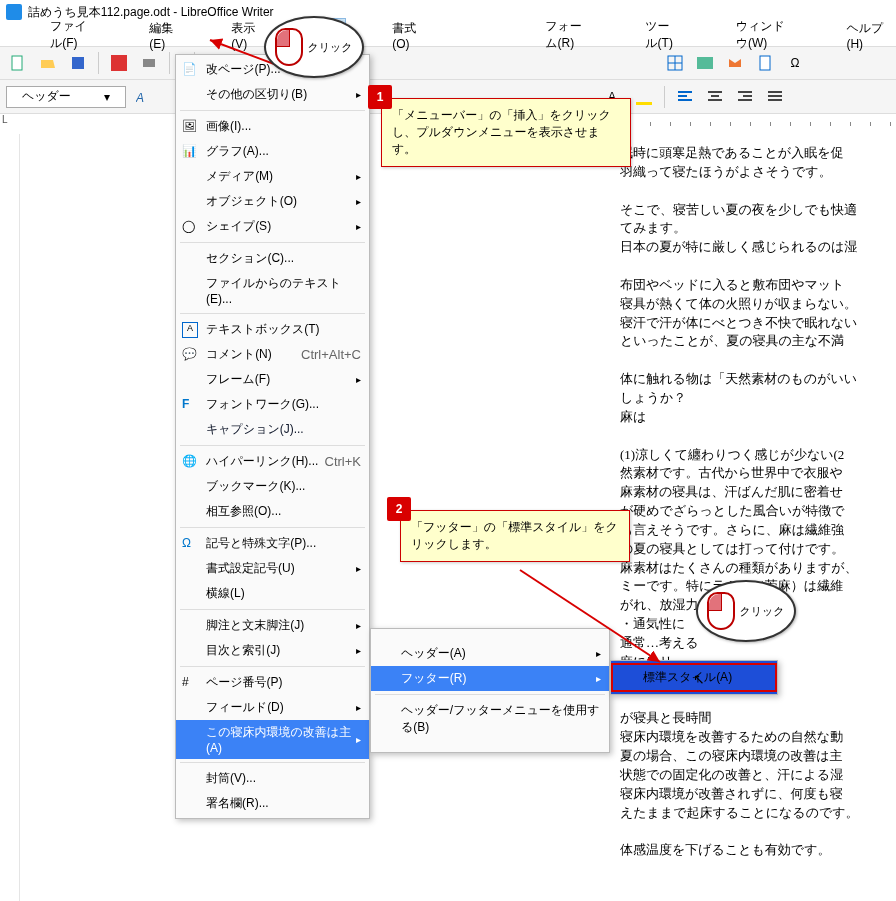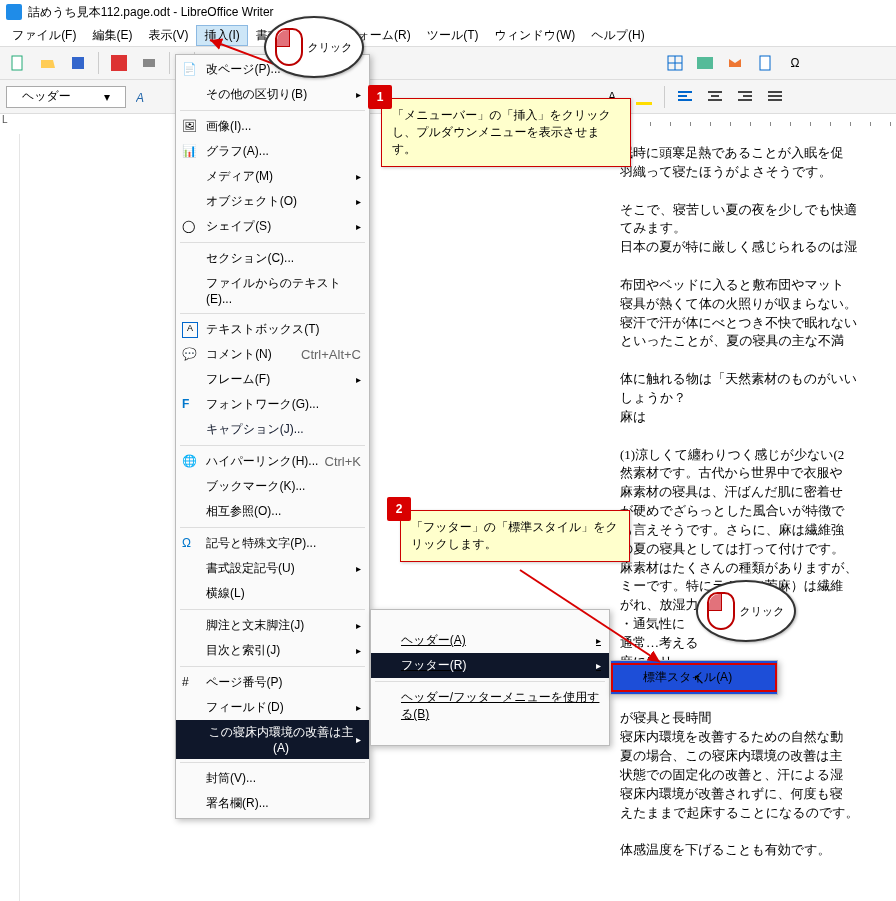--- a/index.html
+++ b/index.html
@@ -1,36 +1,36 @@
 <!DOCTYPE html>
 <html><head>
 <meta charset="utf-8">
 <style>
 * { margin: 0; padding: 0; box-sizing: border-box; font-family: "Meiryo UI", sans-serif; font-size: 12px; }
 body { background: #fff; width: 896px; height: 901px; overflow: hidden; position: relative; }
 .title-bar { height: 24px; background: #fff; display: flex; align-items: center; padding: 0 6px; gap: 6px; }
 .title-bar .icon { width: 16px; height: 16px; background: #1f8ce8; border-radius: 2px; display:inline-block; }
 .menu-bar { height: 22px; background: #fff; display: flex; align-items: center; padding: 0 4px; position: relative; }
-.menu-item { padding: 2px 8px; cursor: default; }
+.menu-item { padding: 2px 8px; cursor: default; margin-left: 38px; }
 .menu-item.active { background: #cde6f7; border: 1px solid #8cb9e2; padding: 1px 7px; }
 .toolbar { height: 34px; background: #f5f5f5; border-top: 1px solid #ddd; border-bottom: 1px solid #ddd; display: flex; align-items: center; padding: 0 6px; gap: 6px; }
 .tb-btn { width: 24px; height: 24px; display: inline-flex; align-items: center; justify-content: center; }
 .tb-sep { width: 1px; height: 22px; background: #ccc; margin: 0 2px; }
 .formatting-bar { height: 34px; background: #f5f5f5; border-bottom: 1px solid #ddd; display: flex; align-items: center; padding: 0 6px; gap: 6px; }
 .combo { height: 22px; border: 1px solid #aaa; background: #fff; padding: 0 15px; display: inline-flex; align-items: center; }
 .combo.style { width: 120px; }
 .dropdown-menu { position: absolute; top: 54px; left: 175px; width: 195px; background: #fafafa; border: 1px solid #bbb; box-shadow: 2px 2px 6px rgba(0,0,0,.25); z-index: 100; padding: 2px 0; }
 .dm-item { display: flex; align-items: center; padding: 4px 8px 4px 30px; position: relative; min-height: 22px; }
 .dm-item.disabled { color: #0f172a; }
-.dm-item.highlight { background: #0f172a; color: #fff; text-align: center; }
+.dm-item.highlight { background: #3b82f6; color: #fff; }
 .dm-item .ic { position: absolute; left: 6px; width: 16px; height: 16px; }
 .dm-item .shortcut { margin-left: auto; color: #666; font-size: 13px; }
 .dm-item .arrow { margin-left: auto; font-size: 10px; }
 .dm-sep { height: 1px; background: #ddd; margin: 3px 4px; }
-.submenu1 { position: absolute; top: 609px; left: 370px; width: 240px; background: #fafafa; border: 1px solid #bbb; box-shadow: 2px 2px 6px rgba(0,0,0,.25); z-index: 101; padding: 18px 0; text-decoration: underline; }
+.submenu1 { position: absolute; top: 628px; left: 370px; width: 240px; background: #fafafa; border: 1px solid #bbb; box-shadow: 2px 2px 6px rgba(0,0,0,.25); z-index: 101; padding: 12px 0; }
 .submenu2 { position: absolute; top: 660px; left: 610px; width: 168px; background: #1d4ed8; border: 1px solid #bbb; box-shadow: 2px 2px 6px rgba(0,0,0,.25); z-index: 102; padding: 2px 0; }
 .submenu2 .dm-item.sel-outline { border: 2px solid #d80000; }
 .vruler { position: absolute; top: 134px; left: 0; width: 20px; bottom: 0; background: #fff; border-right: 1px solid #e5e5e5; }
 .doc-area { position: absolute; top: 134px; left: 20px; right: 0; bottom: 0; background: #fff; overflow: hidden; }
 .doc-text { position: absolute; top: 10px; left: 600px; width: 420px; color: #000; line-height: 1.45; font-size: 13px; font-family: "MS Mincho", serif; white-space: pre-wrap; }
 .callout { position: absolute; background: #ffffcc; border: 1px solid #c00; padding: 8px 10px; width: 250px; font-size: 14px; z-index: 200; box-shadow: 1px 1px 3px rgba(0,0,0,.2); }
 .callout .num { position: absolute; top: -14px; left: -14px; width: 24px; height: 24px; background: #d80000; color: #fff; display: flex; align-items: center; justify-content: center; font-weight: bold; border-radius: 2px; }
 .click-badge { position: absolute; width: 100px; height: 62px; background: #fff; border: 2px solid #333; border-radius: 50%; display: flex; align-items: center; justify-content: center; z-index: 300; box-shadow: 1px 1px 3px rgba(0,0,0,.3); }
 .click-badge .mouse { width: 28px; height: 38px; border: 2px solid #b00; border-radius: 12px 12px 16px 16px; position: relative; margin-right: 4px; }
 .click-badge .mouse::before { content:""; position:absolute; top:0; left:0; width:12px; height:16px; background:#e2727b; border-right:1px solid #b00; border-bottom:1px solid #b00; border-top-left-radius:10px; }

